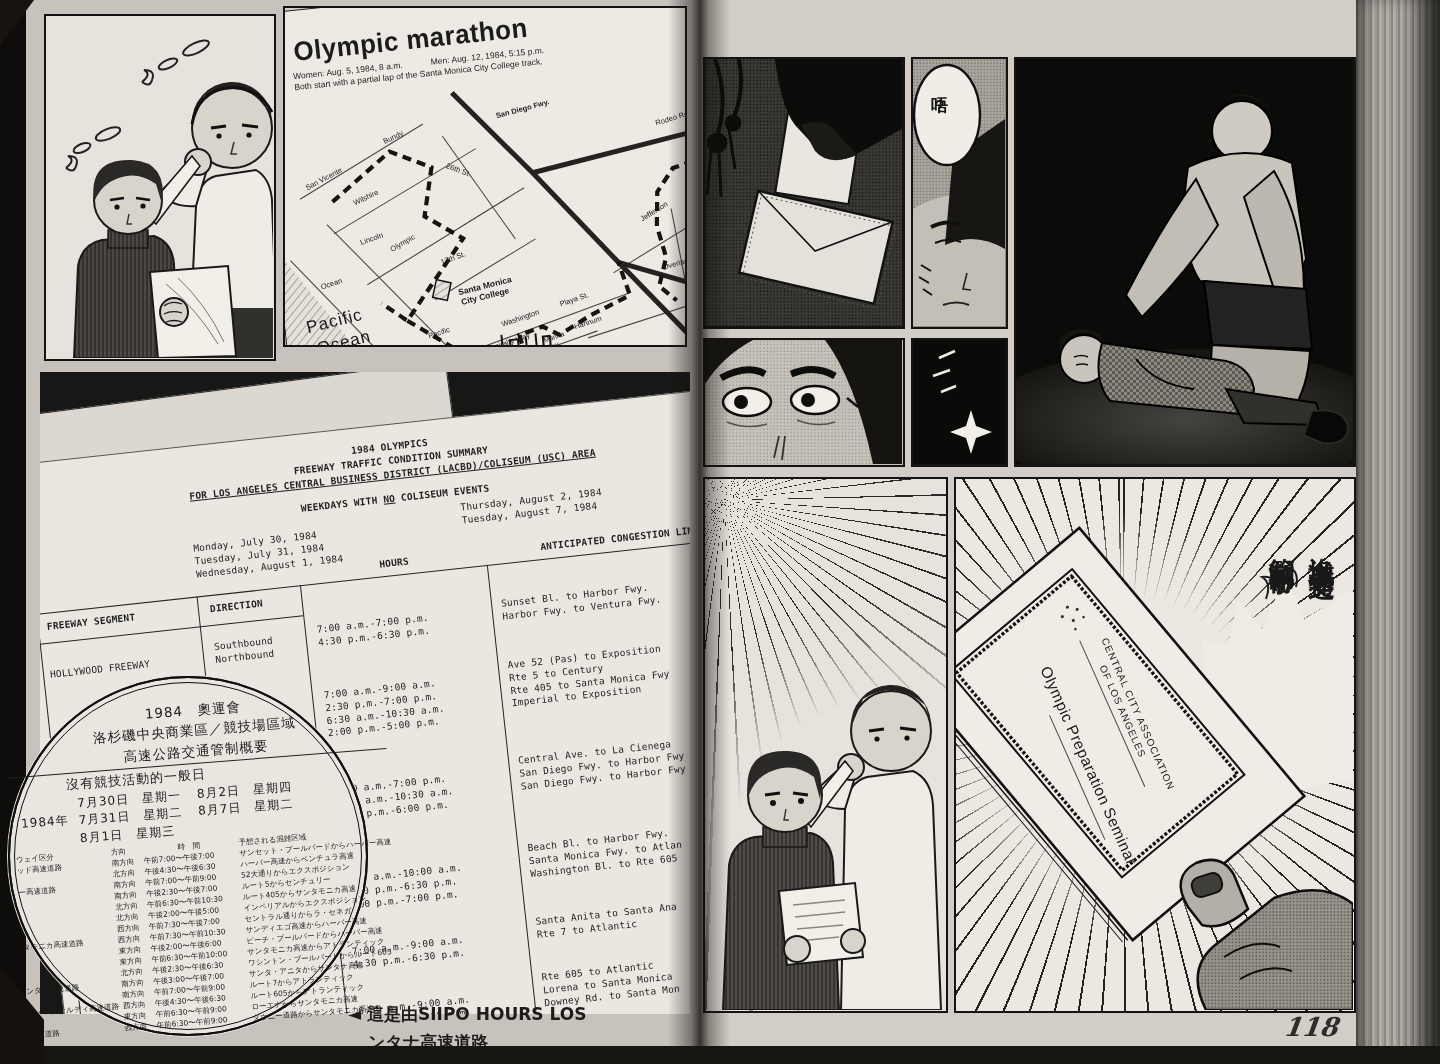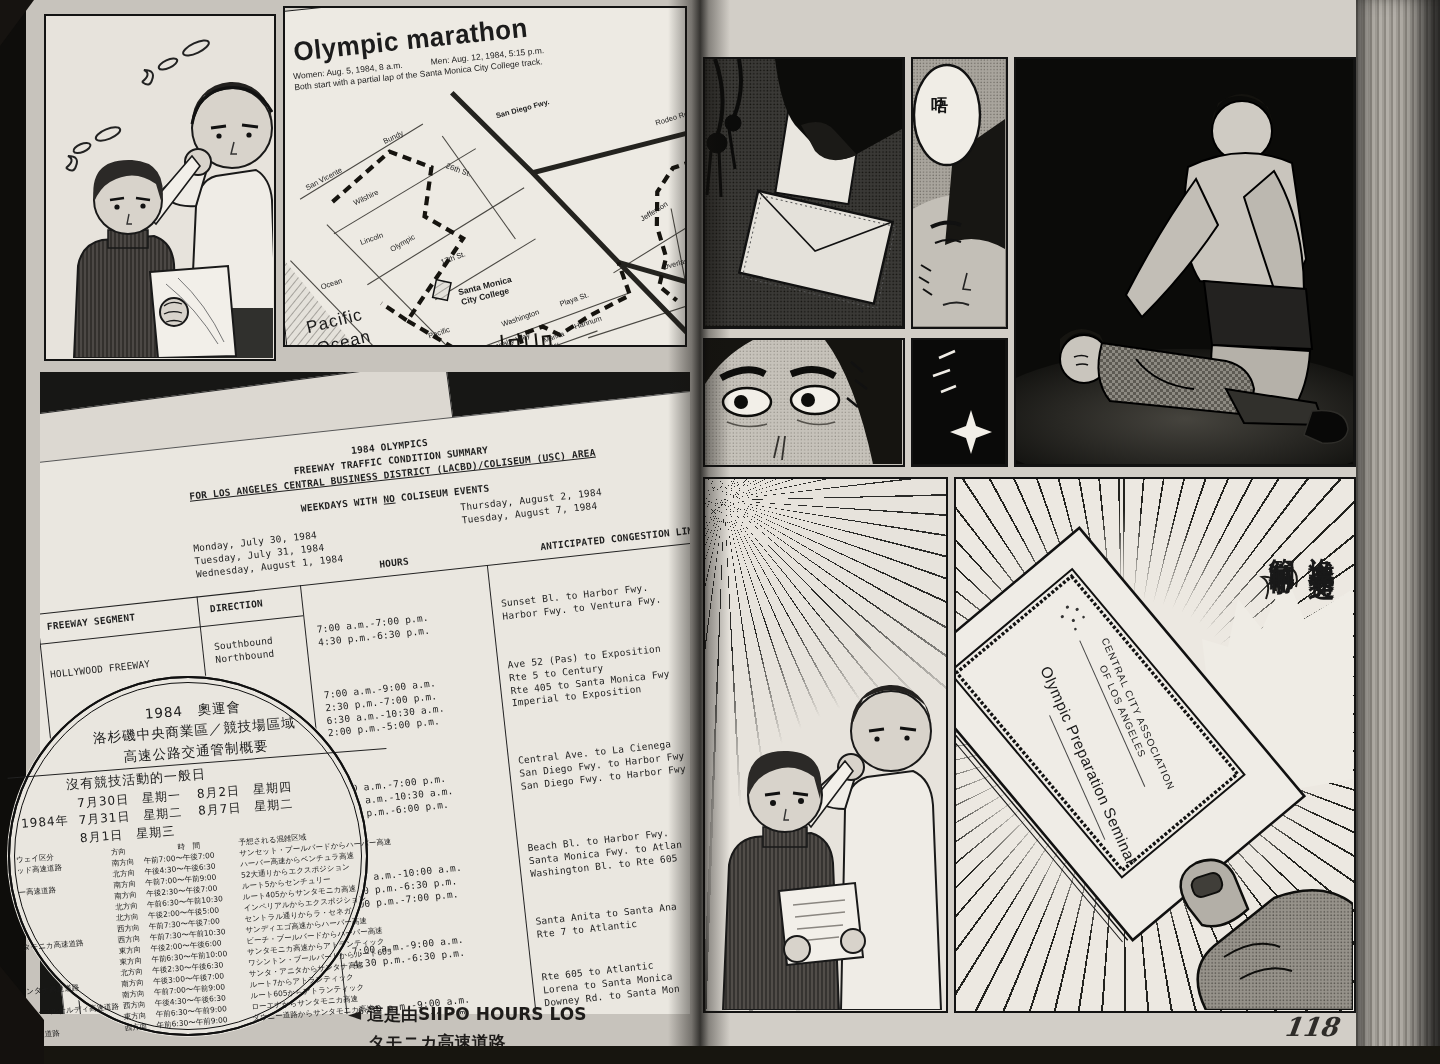--- a/index.html
+++ b/index.html
@@ -420,21 +420,21 @@
             <td>ダウニー道路からサンタモニカ高速</td>
           </tr>
     </tbody>
       </table>
   </div>
   <div class="abs circle-ring"></div>
 
   <div class="abs caption">
     <span>◄</span>
     <span>這是由SIIPO HOURS LOS</span>
-    <div class="l2">タモニカ高速道路。</div>
+    <div class="l2">ンタナ高速道路。</div>
   </div>
 
   <div class="panel dark-panel" style="left:703px;top:57px;width:202px;height:272px;">
     <svg width="197" height="267" viewBox="0 0 197 267">
       <defs>
         <pattern id="dotA" width="3.4" height="3.4" patternUnits="userSpaceOnUse">
           <rect width="3.4" height="3.4" fill="#3a3936"></rect>
             <circle cx="1.2" cy="1.2" r=".8" fill="#14130f"></circle>
         </pattern>
       </defs>

